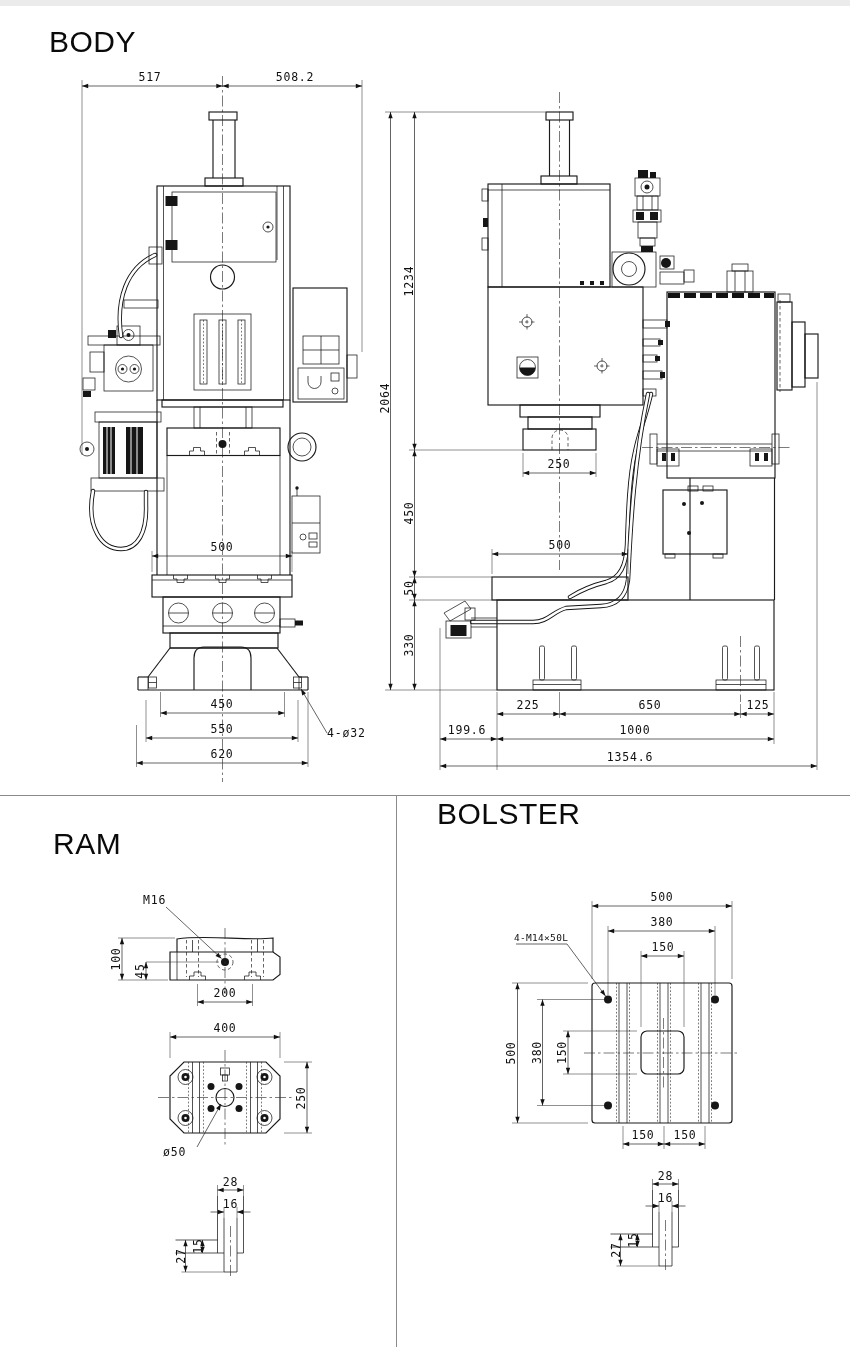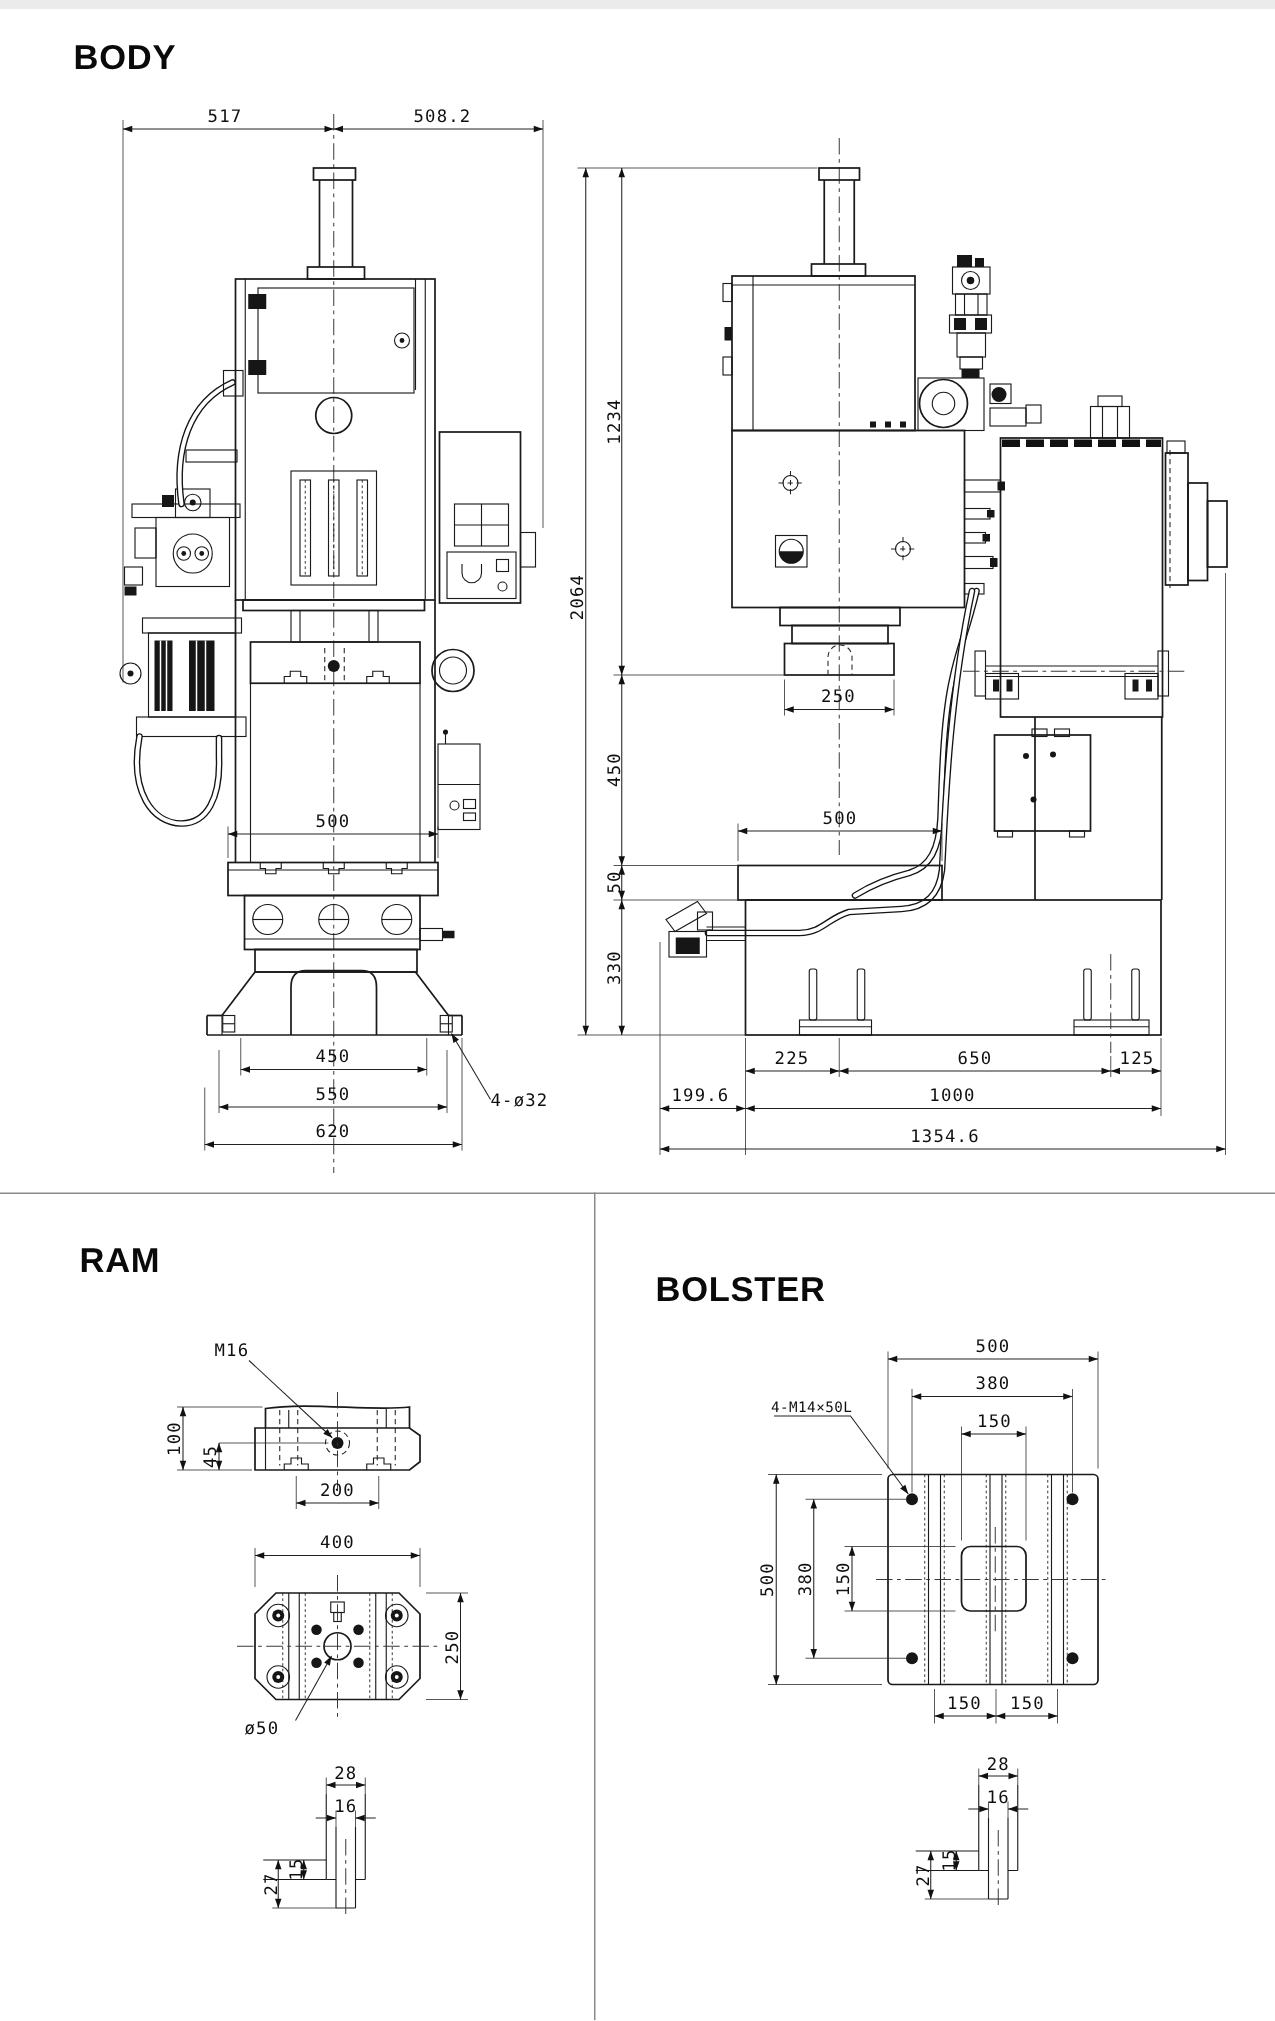--- a/index.html
+++ b/index.html
@@ -1,23 +1,23 @@
 <!DOCTYPE html>
 <html><head>
 <meta charset="utf-8">
 <style>
   html,body{margin:0;padding:0;background:#fff;}
   #page{position:relative;width:850px;height:1347px;background:#ffffff;overflow:hidden;
         font-family:"DejaVu Sans Mono", monospace;}
   .topstrip{position:absolute;left:0;top:0;width:850px;height:6px;background:#ebebeb;}
   .section-title{position:absolute;font-family:"Liberation Sans", sans-serif;
-        font-weight:bold;font-size:23px;color:#0a0a0a;letter-spacing:0.5px;}
+        font-weight:normal;font-size:30px;color:#0a0a0a;letter-spacing:0.5px;}
   #title-body{left:49px;top:25px;}
   #title-ram{left:53px;top:827px;}
-  #title-bolster{left:437px;top:846px;}
+  #title-bolster{left:437px;top:797px;}
   .hdiv{position:absolute;left:0;top:795px;width:850px;height:1px;background:#8a8a8a;}
   .vdiv{position:absolute;left:396px;top:795px;width:1px;height:552px;background:#8a8a8a;}
   svg{position:absolute;left:0;top:0;}
   .o{fill:none;stroke:#1a1a1a;stroke-width:1.15;}
   .o2{fill:none;stroke:#1a1a1a;stroke-width:0.75;}
   .dk{fill:#161616;stroke:none;}
   .dm{fill:none;stroke:#222;stroke-width:0.7;}
   .ex{fill:none;stroke:#333;stroke-width:0.55;}
   .cl{fill:none;stroke:#333;stroke-width:0.65;stroke-dasharray:11 3 2.5 3;}
   .hd{fill:none;stroke:#222;stroke-width:0.7;stroke-dasharray:3.5 2.5;}

